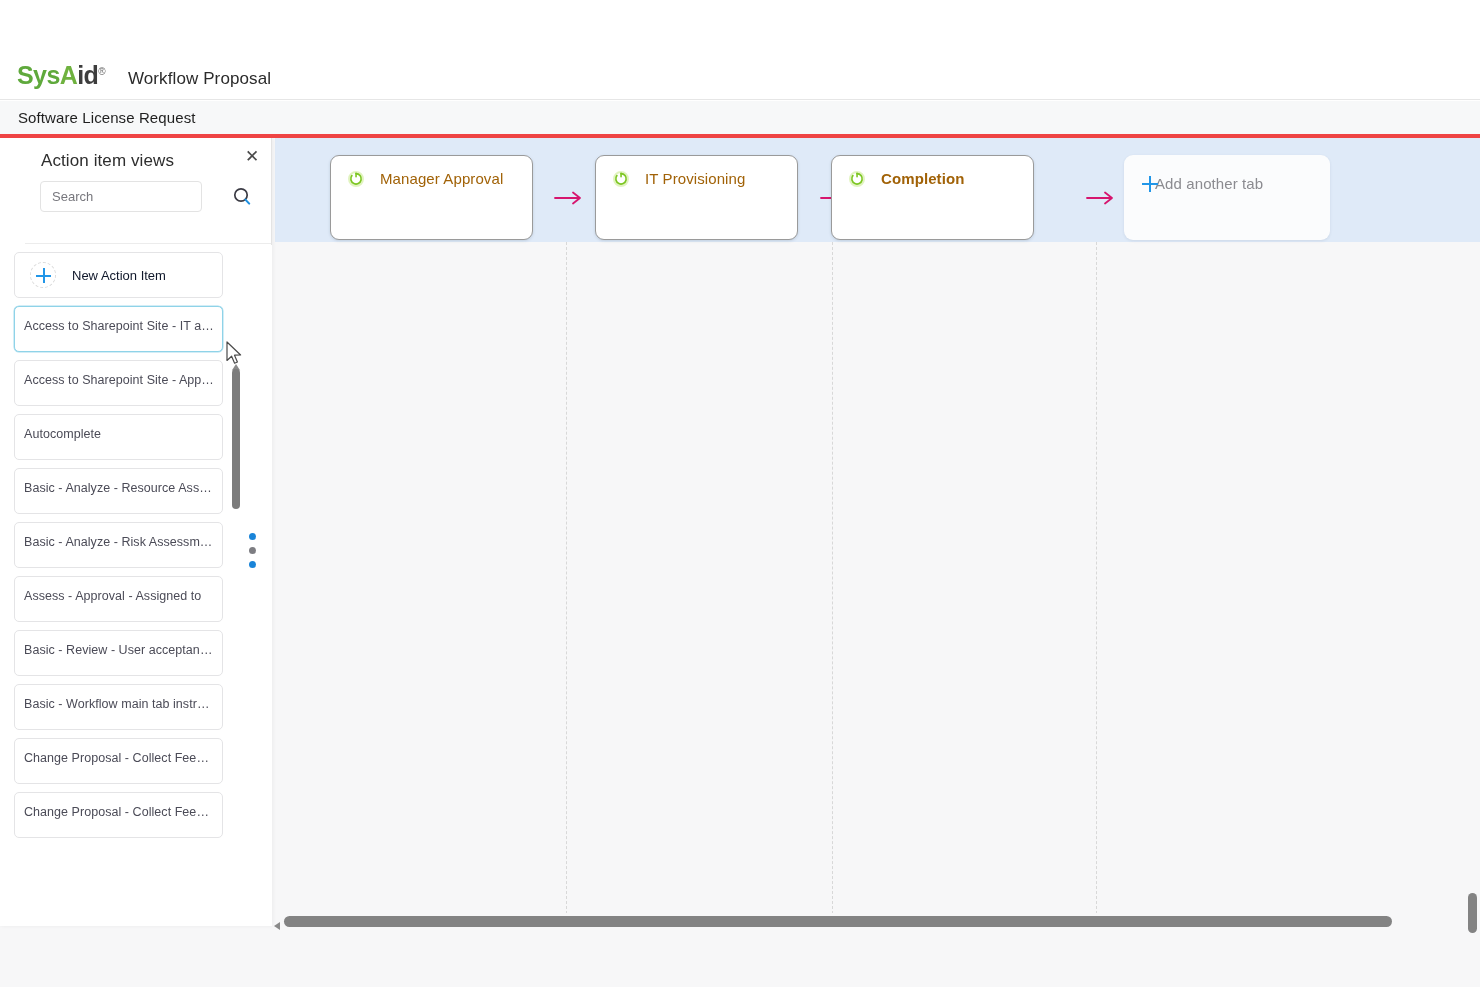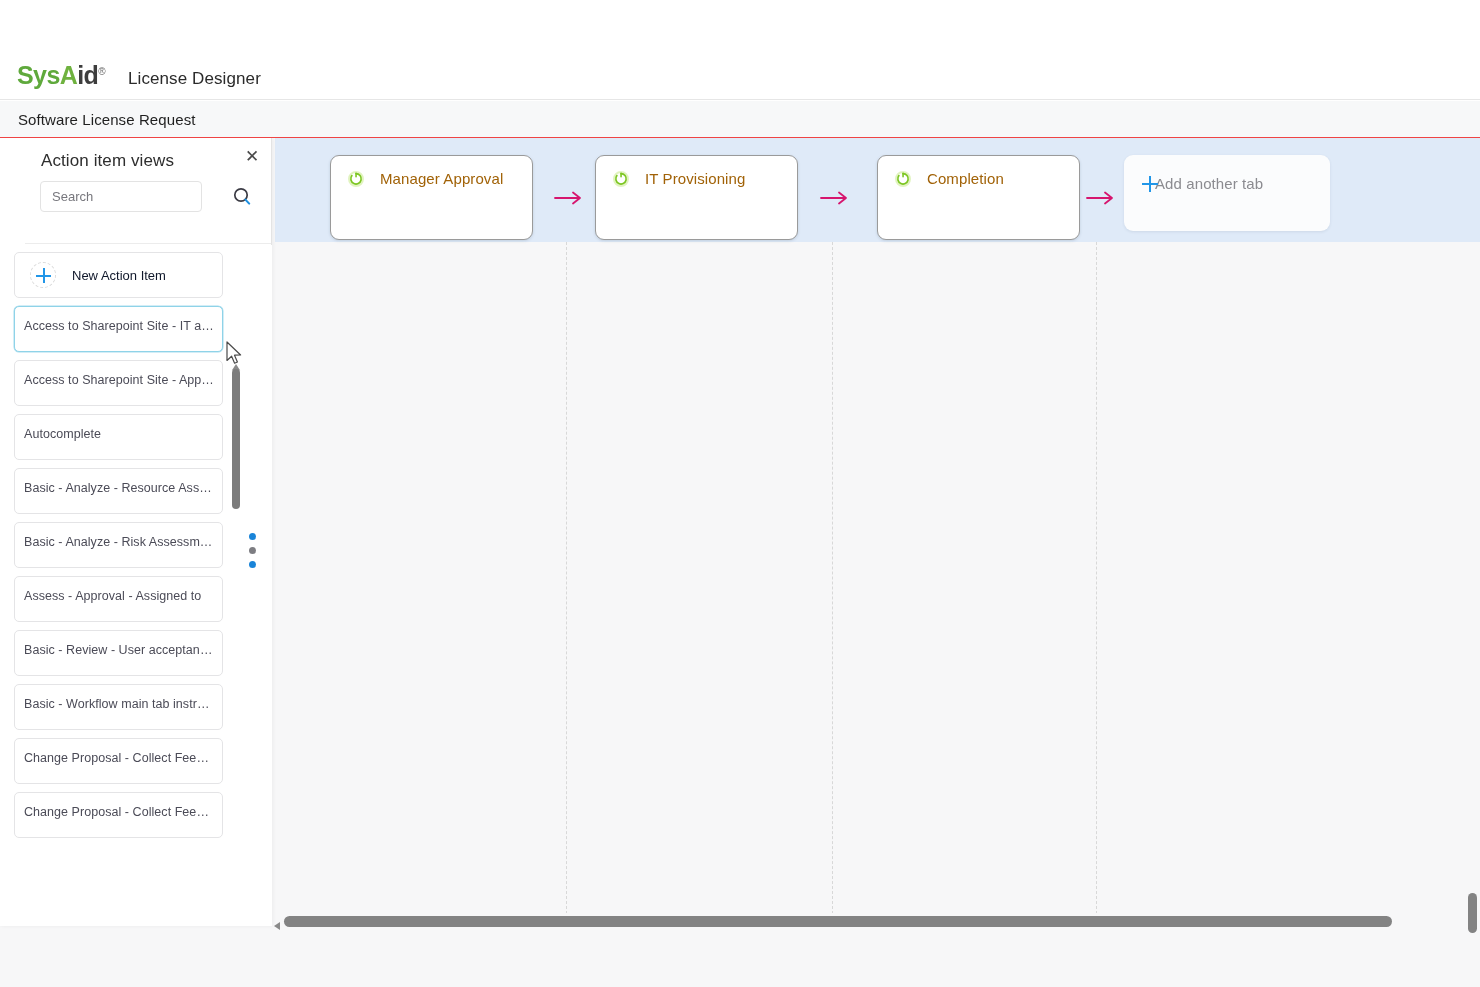--- a/index.html
+++ b/index.html
@@ -59,21 +59,21 @@
     font-weight: normal;
     letter-spacing: 0.1px;
   }
 
   
   .name-bar {
     position: absolute;
     left: 0; top: 101px;
     width: 1480px; height: 37px;
     background: #f7f8f9;
-    border-bottom: 1px solid #ef4444;
+    border-bottom: 4px solid #ef4444;
     display: flex;
     align-items: center;
   }
   .name-bar .wf-name {
     padding-left: 18px;
     font-size: 15px;
     color: #1f1f1f;
     letter-spacing: 0.1px;
   }
 
@@ -122,26 +122,26 @@
   .tab-label {
     margin-left: 16px;
     font-size: 15px;
     color: #a16207;
     white-space: nowrap;
     letter-spacing: 0.1px;
   }
 
   .tab-1 { left: 55px; }
   .tab-2 { left: 320px; }
-  .tab-3 { left: 602px; }
+  .tab-3 { left: 556px; font-weight: bold; }
 
   .add-tab {
     position: absolute;
     left: 849px; top: 17px;
-    width: 206px; height: 76px;
+    width: 206px; height: 85px;
     background: #fbfcfd;
     border: none;
     border-radius: 9px;
     box-shadow: 0 1px 3px rgba(40,60,90,0.10);
     cursor: pointer;
   }
   .add-tab .tab-row { padding-top: 20px; padding-left: 17px; }
   .plus-icon-blue {
     width: 18px; height: 18px;
     flex: 0 0 18px;
@@ -396,21 +396,21 @@
 </head>
 <body>
 
 <div id="app">
 
   <div class="brand-bar">
     <div class="brand-inner">
       <div class="logo">
         <span class="seg-sys">Sys</span><span class="seg-a">A</span><span class="seg-id">id</span><span class="seg-reg">®</span>
       </div>
-      <div class="app-title">License Designer</div>
+      <div class="app-title">Workflow Proposal</div>
     </div>
   </div>
 
   <div class="name-bar">
     <div class="wf-name">Software License Request</div>
   </div>
 
   <div class="canvas">
 
     <div class="col-divider" style="left:566px"></div>

